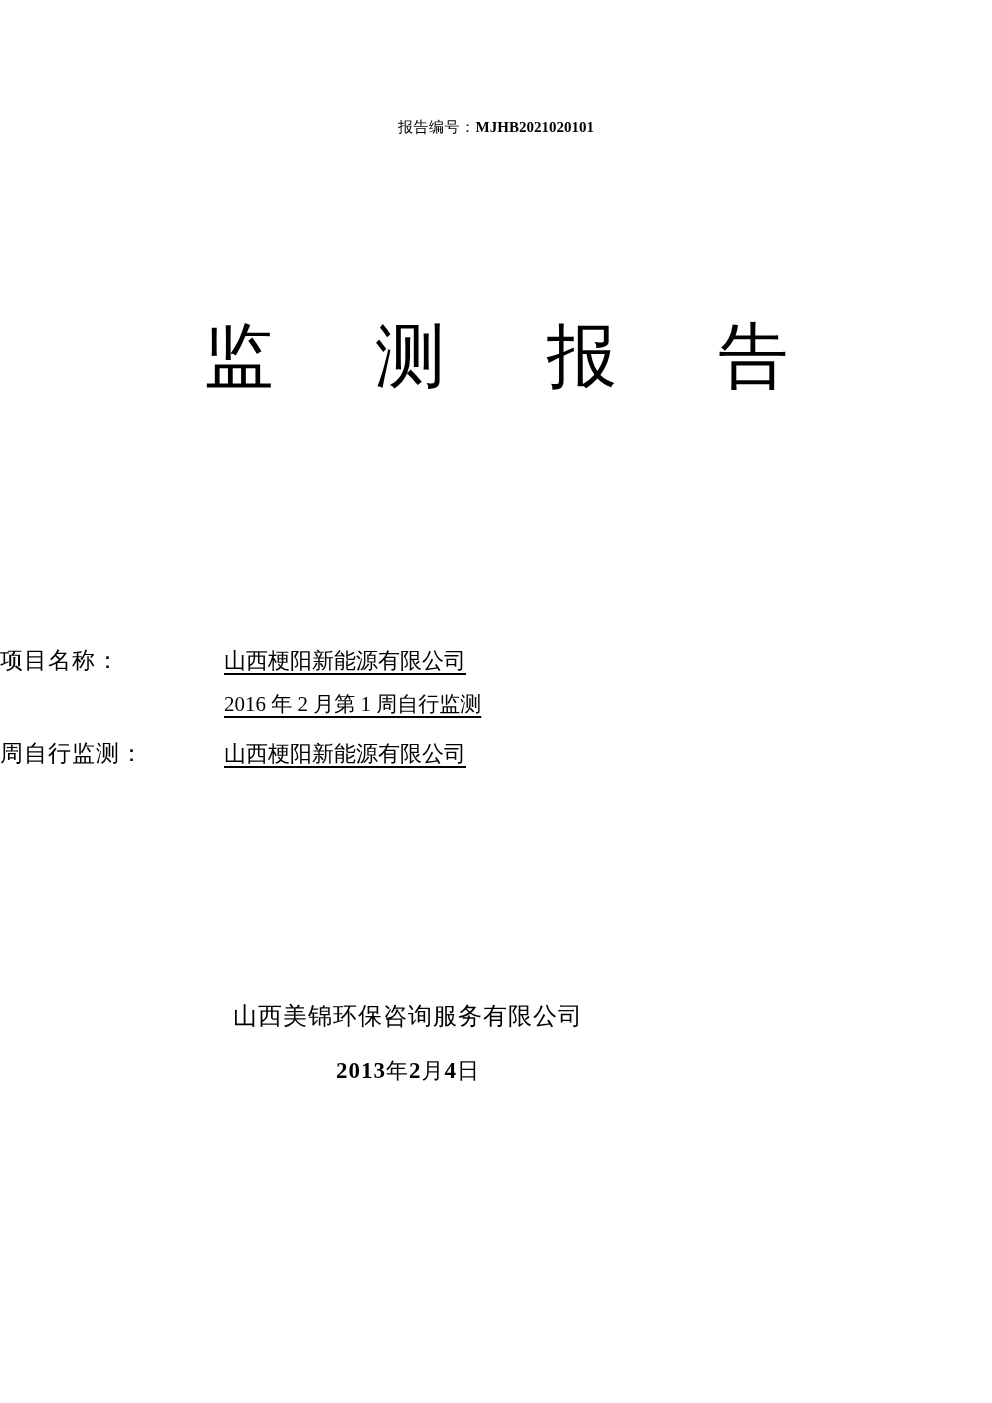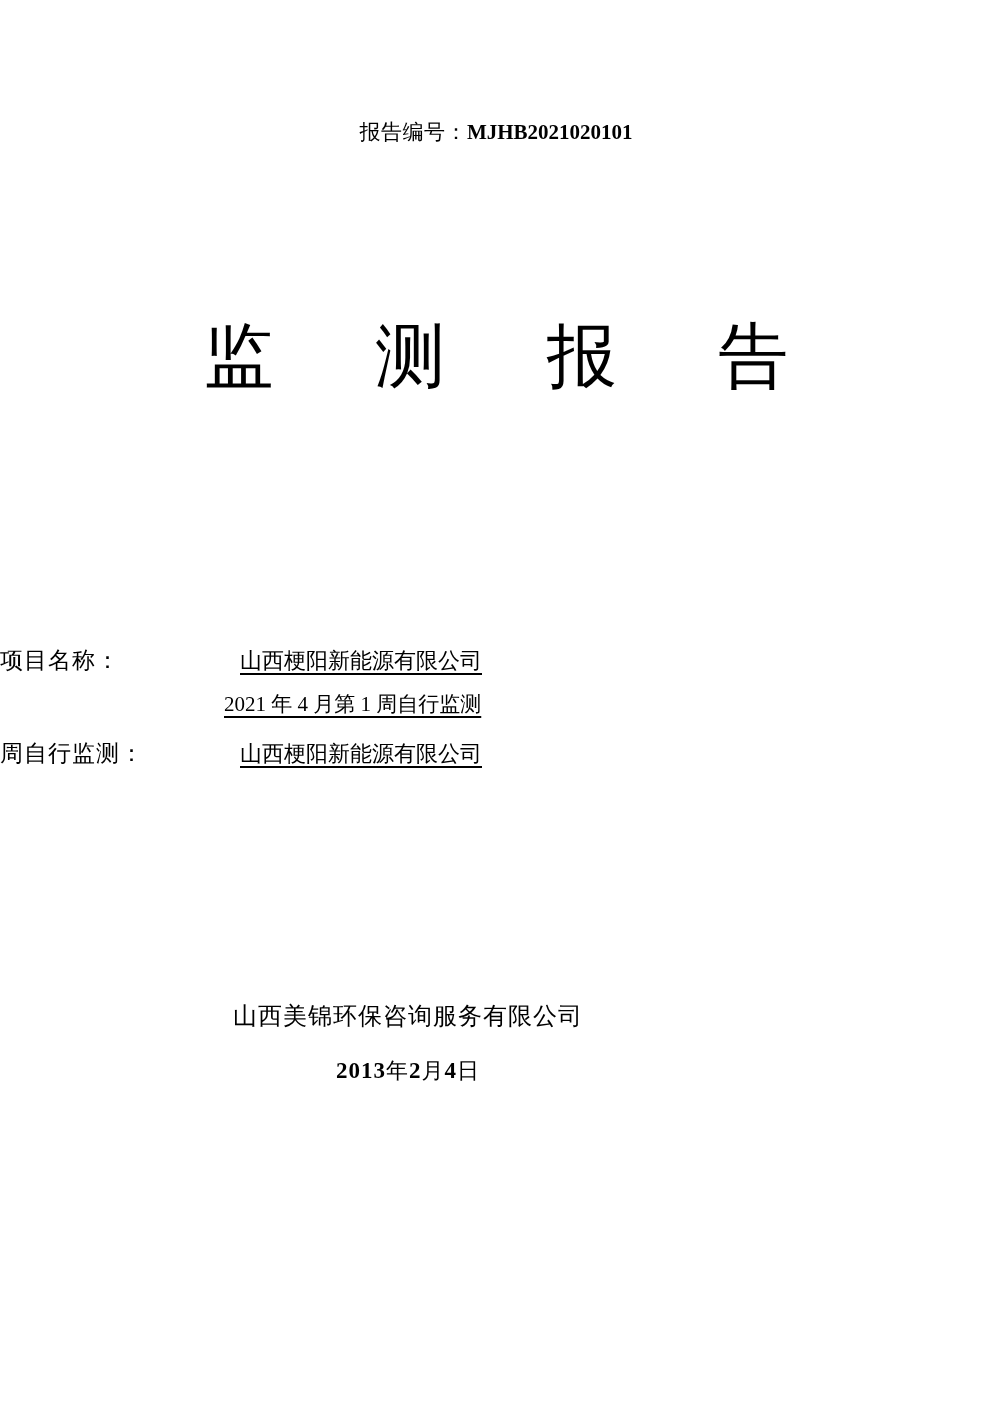--- a/index.html
+++ b/index.html
@@ -17,21 +17,21 @@
     overflow: hidden;
   }
 
   
   .report-no {
     position: absolute;
     top: 118px;
     left: 0;
     width: 992px;
     text-align: center;
-    font-size: 21px;
+    font-size: 15px;
     letter-spacing: 0.5px;
   }
   .report-no .label {
     font-family: "Liberation Serif", "DejaVu Serif", serif;
   }
   .report-no .value {
     font-weight: bold;
     font-family: "Liberation Serif", "DejaVu Serif", serif;
     letter-spacing: 0px;
   }
@@ -68,21 +68,21 @@
     box-sizing: border-box;
     font-size: 23px;
     letter-spacing: 1px;
     white-space: nowrap;
   }
   .field-value {
     font-size: 22px;
     text-decoration: underline;
     text-underline-offset: 5px;
     white-space: nowrap;
-    margin-left: 58px;
+    margin-left: 42px;
   }
   .field-value.second-line {
     margin-left: 224px;
     font-size: 21px;
   }
   .spacer-row {
     height: 6px;
   }
 
   
@@ -119,21 +119,21 @@
   <div class="doc-title">监 测 报 告</div>
 
   <div class="fields">
 
     <div class="field-row">
       <div class="field-label">项目名称：</div>
       <div class="field-value">山西梗阳新能源有限公司</div>
     </div>
 
     <div class="field-row">
-      <div class="field-value second-line">2021 年 4 月第 1 周自行监测</div>
+      <div class="field-value second-line">2016 年 2 月第 1 周自行监测</div>
     </div>
 
     <div class="spacer-row"></div>
 
     <div class="field-row">
       <div class="field-label">周自行监测：</div>
       <div class="field-value">山西梗阳新能源有限公司</div>
     </div>
 
   </div>

